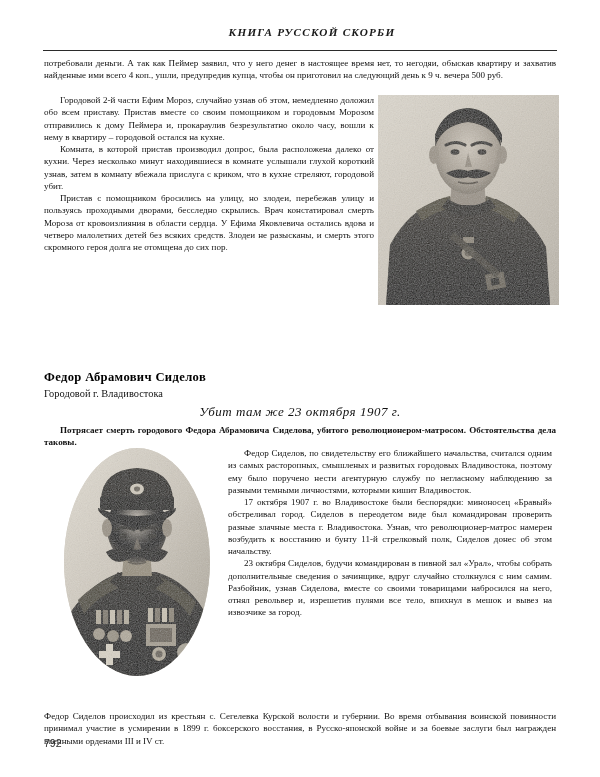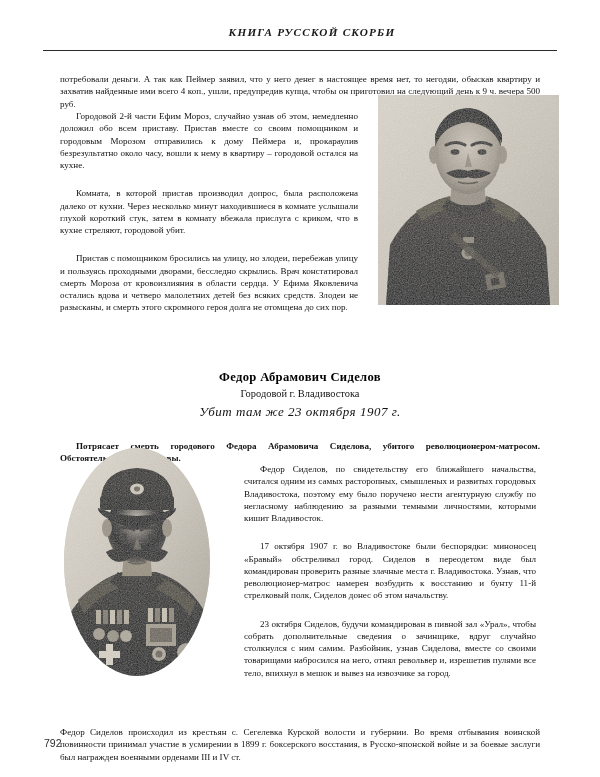--- a/index.html
+++ b/index.html
@@ -47,21 +47,21 @@
   .textblock {
     position: absolute;
     font-size: 9.05px;
     line-height: 12.25px;
     text-align: justify;
     text-justify: inter-word;
     hyphens: manual;
     color: #121212;
   }
   .textblock p {
-    margin: 16px;
+    margin: 0;
     text-indent: 16px;
   }
   .textblock p.noindent { text-indent: 0; }
 
   
   #art1-top  { left: 44px; top: 57px;  width: 512px; }
   #art1-wrap { left: 44px; top: 94px;  width: 330px; }
 
   
   .photo1 {
@@ -73,32 +73,31 @@
     overflow: hidden;
     background: #cfcabf;
   }
 
   
   .art-title {
     position: absolute;
     left: 44px;
     top: 370px;
     width: 512px;
-    text-align: center;
+    text-align: left;
     font-size: 12.6px;
     font-weight: bold;
     letter-spacing: 0.35px;
     color: #000;
   }
   .art-sub {
     position: absolute;
     left: 44px;
     top: 388px;
     width: 512px;
-    text-align: center;
     font-size: 10.4px;
     color: #111;
   }
   .art-sub2 {
     position: absolute;
     left: 44px;
     top: 404px;
     width: 512px;
     text-align: center;
     font-size: 13px;
@@ -213,21 +212,21 @@
         <rect x="108" y="178" width="19" height="16" fill="#6f695d" transform="rotate(-10 117 186)"></rect>
         <rect x="113" y="183" width="8" height="7" fill="#201d19" transform="rotate(-10 117 186)"></rect>
 
         <path d="M74 140 L120 180" stroke="#4b463c" stroke-width="7" fill="none" opacity="0.85"></path>
       </g>
     </svg>
   </div>
 
   <div class="textblock" id="art1-wrap">
     <p>Городовой 2-й части Ефим Мороз, случайно узнав об этом, немедленно доложил обо всем приставу. Пристав вместе со своим помощником и городовым Морозом отправились к дому Пеймера и, прокараулив безрезультатно около часу, вошли к нему в квартиру – городовой остался на кухне.</p>
-    <p>Комната, в которой пристав производил допрос, была расположена далеко от кухни. Через несколько минут находившиеся в комнате услышали глухой короткий стук, затем в комнату вбежала прислуга с криком, что в кухне стреляют, городовой убит.</p>
+    <p>Комната, в которой пристав производил допрос, была расположена далеко от кухни. Через несколько минут находившиеся в комнате услышали глухой короткий узнав, затем в комнату вбежала прислуга с криком, что в кухне стреляют, городовой убит.</p>
     <p>Пристав с помощником бросились на улицу, но злодеи, перебежав улицу и пользуясь проходными дворами, бесследно скрылись. Врач констатировал смерть Мороза от кровоизлияния в области сердца. У Ефима Яковлевича остались вдова и четверо малолетних детей без всяких средств. Злодеи не разысканы, и смерть этого скромного героя долга не отомщена до сих пор.</p>
   </div>
 
   <div class="art-title">Федор Абрамович Сиделов</div>
   <div class="art-sub">Городовой г. Владивостока</div>
   <div class="art-sub2">Убит там же 23 октября 1907 г.</div>
 
   <div class="textblock" id="art2-top">
     <p>Потрясает смерть городового Федора Абрамовича Сиделова, убитого революционером-матросом. Обстоятельства дела таковы.</p>
   </div>

